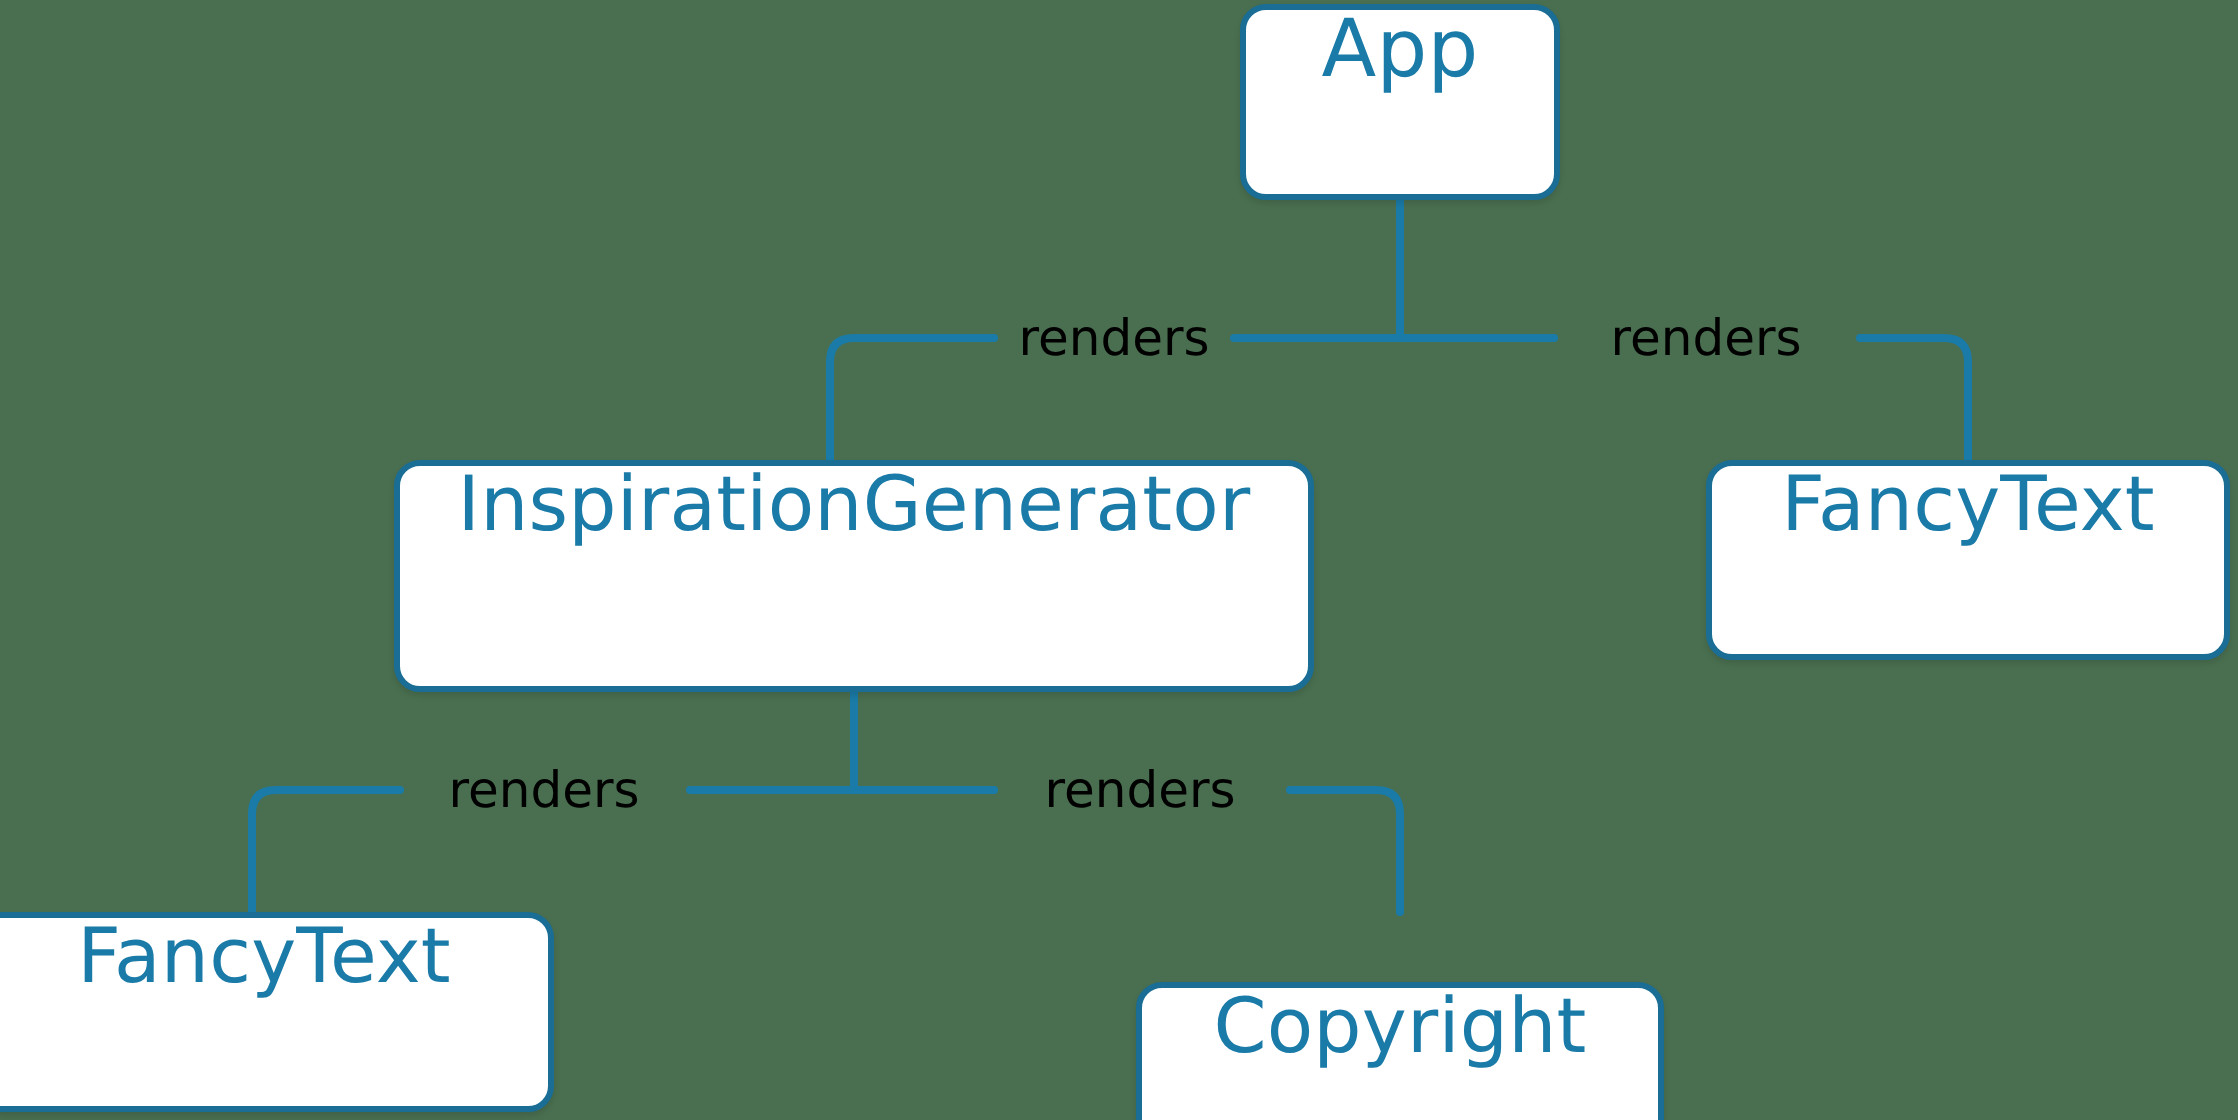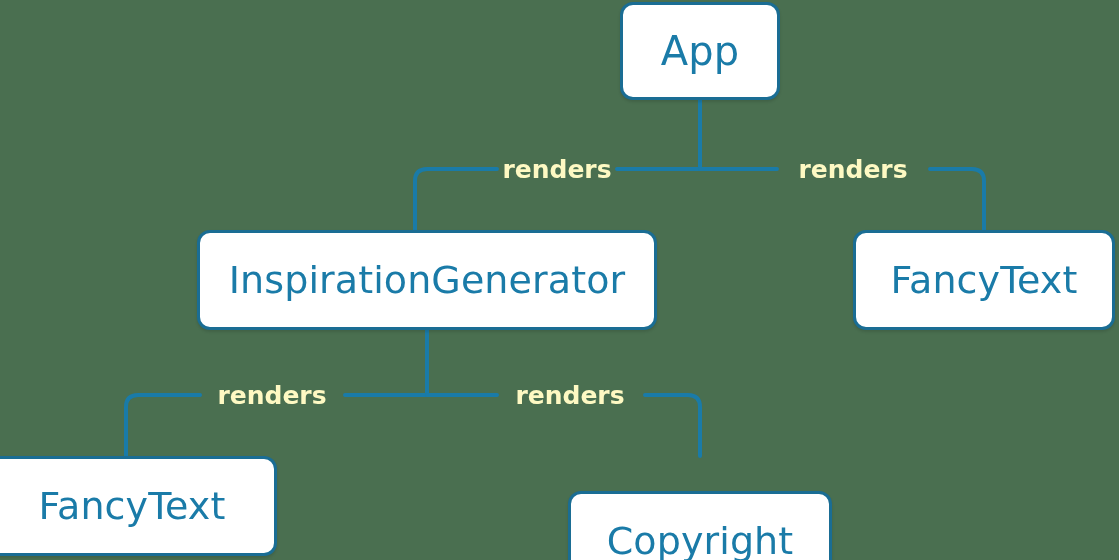--- a/index.html
+++ b/index.html
@@ -26,44 +26,43 @@
     width: 1119px;
     height: 560px;
   }
   .node {
     position: absolute;
     box-sizing: border-box;
     background: #ffffff;
     border: 3px solid #1a6d94;
     border-radius: 13px;
     display: flex;
-    align-items: center;
     justify-content: center;
     box-shadow: 0 2px 3px rgba(0,0,0,0.12);
   }
   .node-label {
     color: #1a7ba8;
     font-size: 38px;
     font-weight: 400;
     letter-spacing: 0.1px;
     line-height: 1;
     white-space: nowrap;
   }
   .edge-label {
     position: absolute;
-    color: #fef9c3;
+    color: #000000;
     font-size: 25px;
-    font-weight: 700;
+    font-weight: 400;
     line-height: 1;
     white-space: nowrap;
     transform: translate(-50%, -50%);
   }
   
   #node-app        { left: 620px; top: 2px;   width: 160px; height: 98px; }
-  #node-inspgen    { left: 197px; top: 230px; width: 460px; height: 100px; }
+  #node-inspgen    { left: 197px; top: 230px; width: 460px; height: 116px; }
   #node-fancy-right{ left: 853px; top: 230px; width: 262px; height: 100px; }
   #node-fancy-left { left: -13px; top: 456px; width: 290px; height: 100px; }
   #node-copyright  { left: 568px; top: 456px; width: 264px; height: 100px; margin-top: 35px; }
   #node-app .node-label { font-size: 40px; }
 </style>
 </head>
 <body>
 
 <div id="canvas">
 

